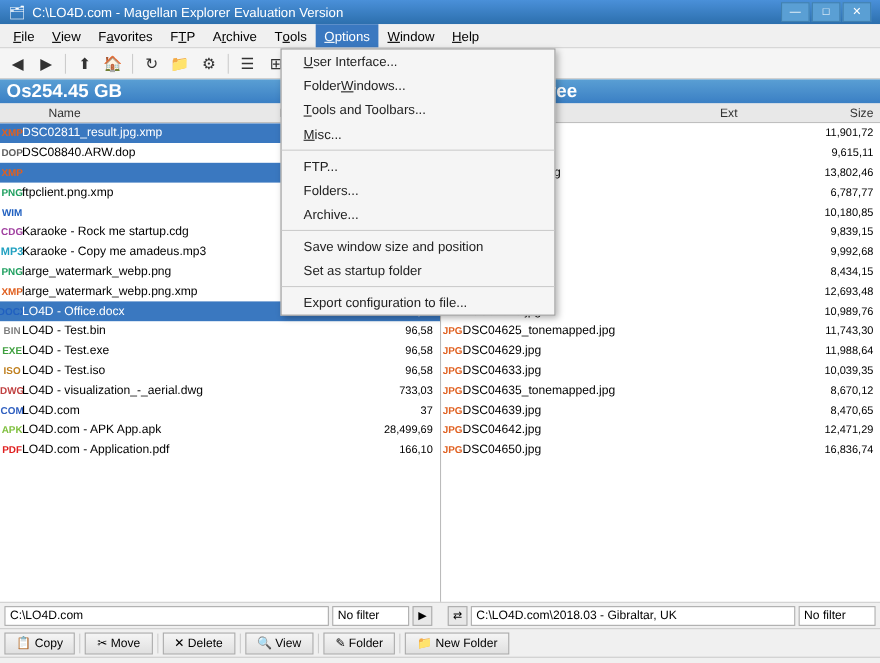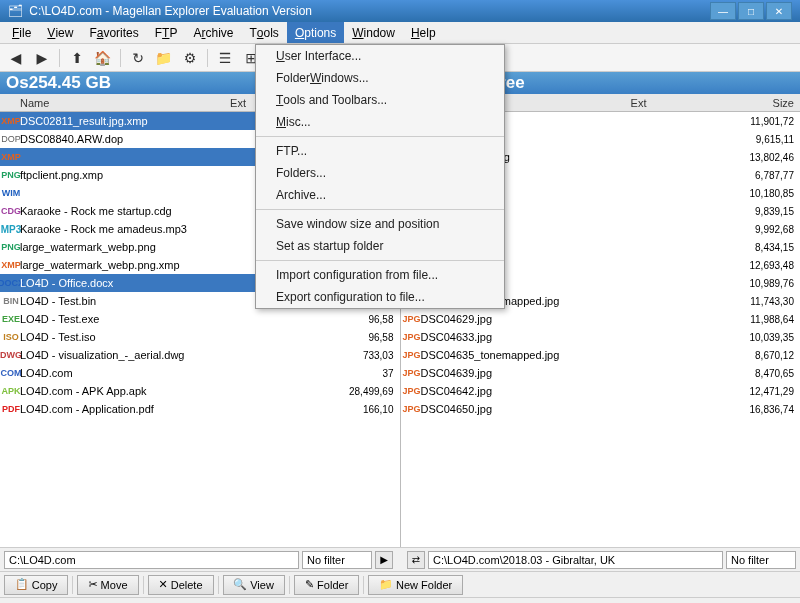--- a/index.html
+++ b/index.html
@@ -99,21 +99,21 @@
 
     .panel-col-header {
       background: #e8e8e8;
       border-bottom: 1px solid #bbb;
       height: 18px;
       display: flex;
       align-items: center;
       font-size: 11px;
       color: #333;
     }
-    .col-name { width: 200px; padding-left: 20px; }
+    .col-name { width: 200px; padding-left: 20px; margin-left: 24px; }
     .col-ext { width: 50px; text-align: right; padding-right: 4px; }
     .col-size { flex: 1; text-align: right; padding-right: 6px; }
 
     .file-list {
       flex: 1;
       overflow-y: auto;
       background: white;
     }
     .file-row {
       height: 18px;
@@ -302,21 +302,21 @@
       <span class="col-size">Size</span>
     </div>
     <div class="file-list" id="left-file-list">
         <div class="file-row selected">
     <div class="file-icon" style="color:#e06020;font-size:9px;font-weight:bold;">XMP</div>
     <div class="file-name">DSC02811_result.jpg.xmp</div>
     <div class="file-ext"></div>
     <div class="file-size"></div>
   </div>
         <div class="file-row">
-    <div class="file-icon" style="color:#606060;font-size:9px;font-weight:normal;">DOP</div>
+    <div class="file-icon" style="color:#606060;font-size:9px;font-weight:bold;">DOP</div>
     <div class="file-name">DSC08840.ARW.dop</div>
     <div class="file-ext"></div>
     <div class="file-size"></div>
   </div>
         <div class="file-row selected">
     <div class="file-icon" style="color:#e06020;font-size:9px;font-weight:bold;">XMP</div>
     <div class="file-ext"></div>
     <div class="file-size"></div>
   </div>
         <div class="file-row">
@@ -331,21 +331,21 @@
     <div class="file-size"></div>
   </div>
         <div class="file-row">
     <div class="file-icon" style="color:#a040a0;font-size:9px;font-weight:bold;">CDG</div>
     <div class="file-name">Karaoke - Rock me startup.cdg</div>
     <div class="file-ext"></div>
     <div class="file-size"></div>
   </div>
         <div class="file-row">
     <div class="file-icon" style="color:#20a0c0;font-size:10px;font-weight:bold;">MP3</div>
-    <div class="file-name">Karaoke - Rock me amadeus.mp3</div>
+    <div class="file-name">Karaoke - Copy me amadeus.mp3</div>
     <div class="file-ext"></div>
     <div class="file-size"></div>
   </div>
         <div class="file-row">
     <div class="file-icon" style="color:#20a060;font-size:9px;font-weight:bold;">PNG</div>
     <div class="file-name">large_watermark_webp.png</div>
     <div class="file-ext"></div>
     <div class="file-size"></div>
   </div>
         <div class="file-row">
@@ -584,16 +584,15 @@
     <div class="dropdown-item"><u>T</u>ools and Toolbars...</div>
     <div class="dropdown-item"><u>M</u>isc...</div>
     <div class="dropdown-sep"></div>
     <div class="dropdown-item">FTP...</div>
     <div class="dropdown-item">Folders...</div>
     <div class="dropdown-item">Archive...</div>
     <div class="dropdown-sep"></div>
     <div class="dropdown-item">Save window size and position</div>
     <div class="dropdown-item">Set as startup folder</div>
     <div class="dropdown-sep"></div>
-    <div class="dropdown-item">Import configuration from file...</div>
     <div class="dropdown-item">Export configuration to file...</div>
   </div>
 </div>
 
 </body></html>

